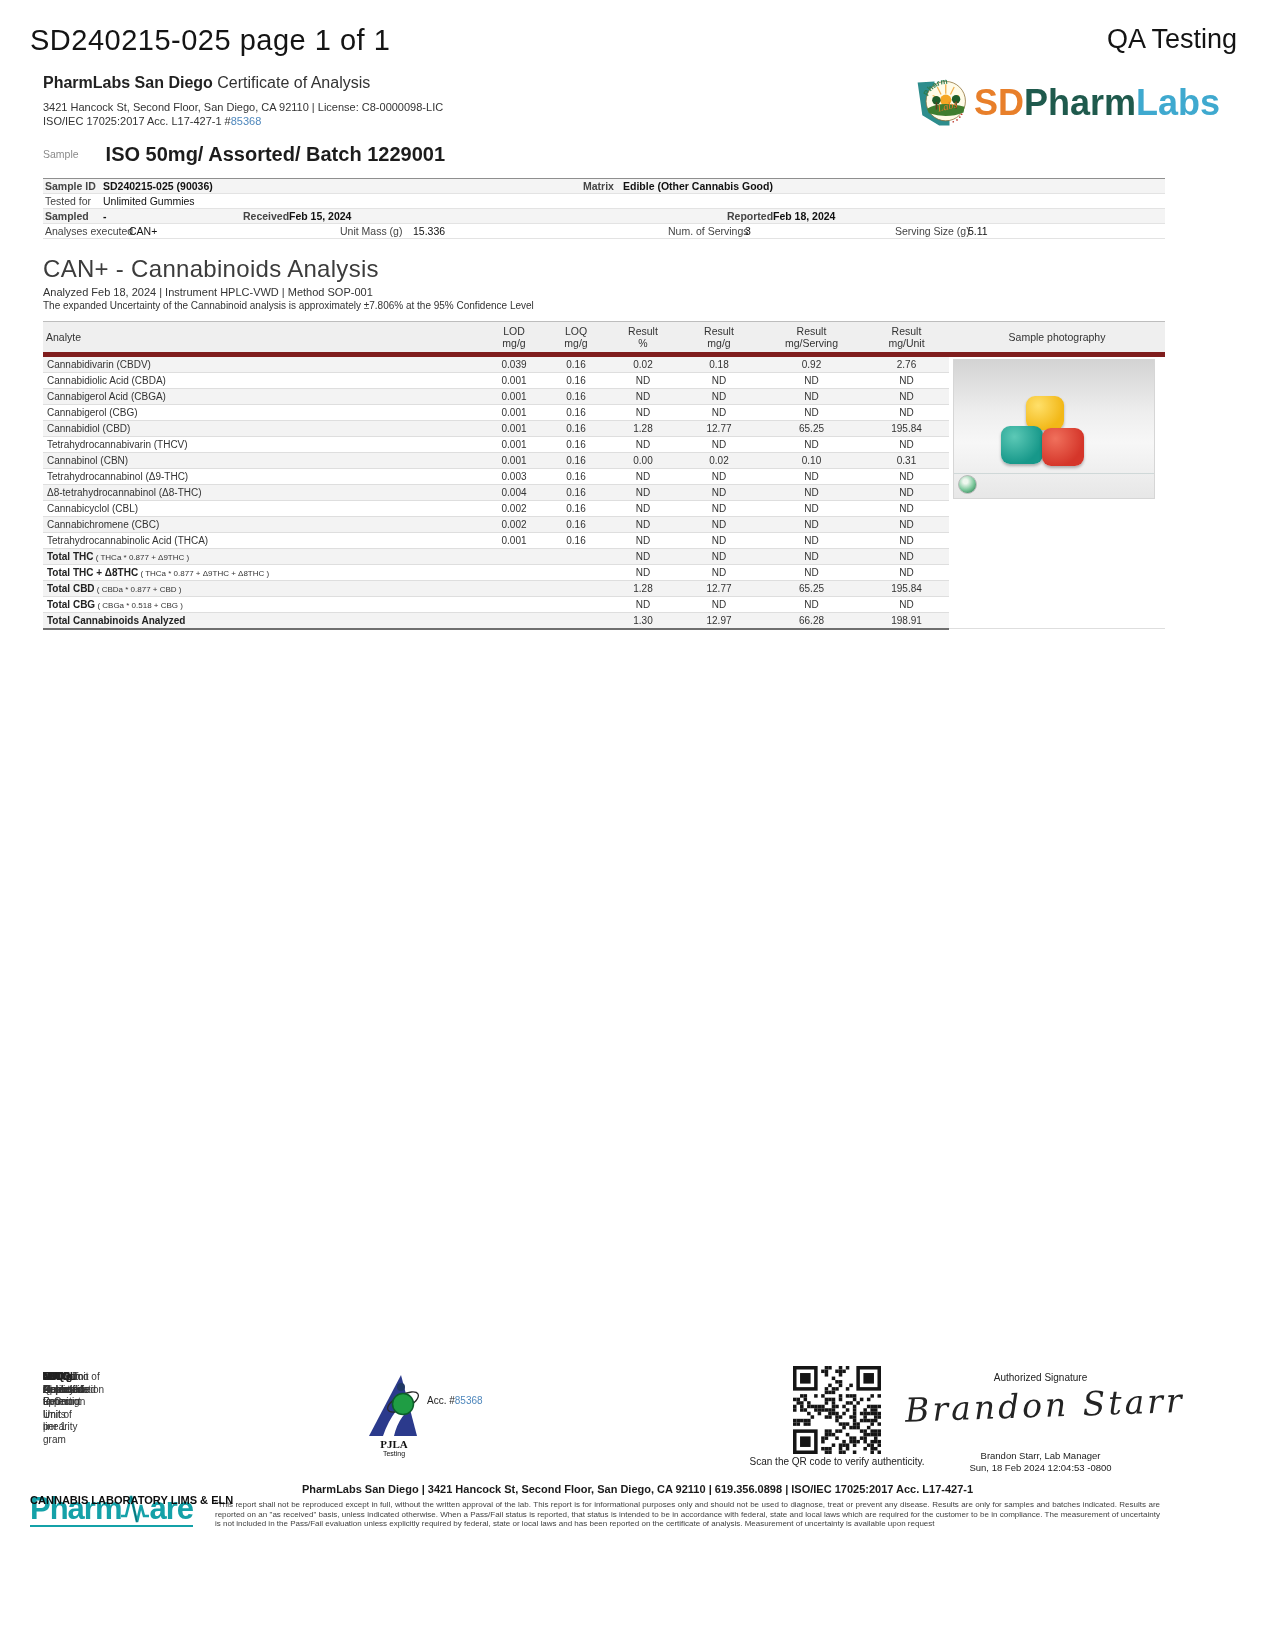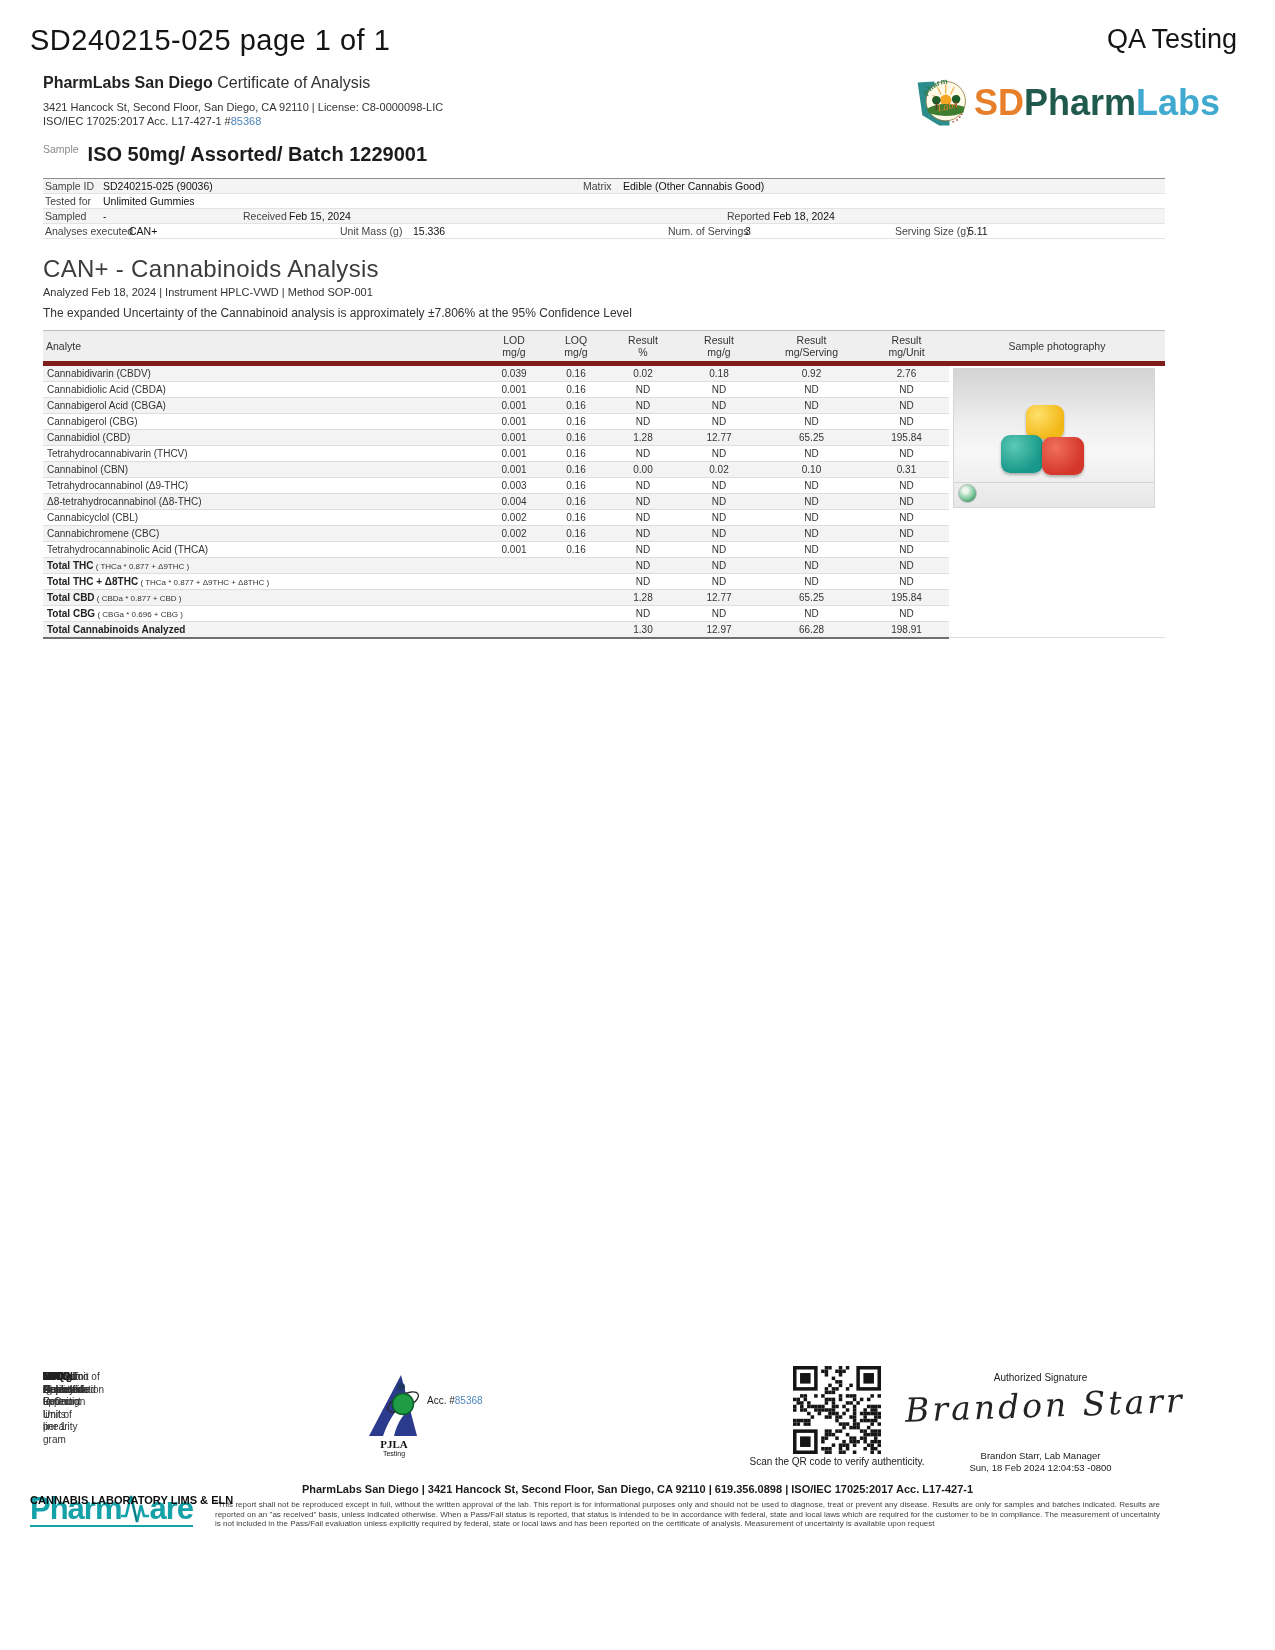--- a/index.html
+++ b/index.html
@@ -16,34 +16,34 @@
   .lab-line1{font-size:16px;color:#222;margin-bottom:8px;}
   .lab-line1 .dt{color:#333;}
   .lab-addr,.lab-acc{font-size:11px;color:#333;}
   
   .brand-logo{position:absolute;top:72px;left:912px;display:flex;align-items:center;}
   .brand-text{font-size:36px;letter-spacing:0;margin-left:2px;white-space:nowrap;}
   .brand-text .sd{color:var(--logo-orange,#e87f2a);font-weight:bold;}
   .brand-text .ph{color:var(--logo-green,#1f5a4d);font-weight:bold;}
   .brand-text .lb{color:var(--logo-lightblue,#3fa9cf);font-weight:bold;}
   
-  .sample-line{display:flex;align-items:flex-start;gap:9px;margin:14px 0 0 43px;}
+  .sample-line{display:flex;align-items:center;gap:27px;margin:14px 0 0 43px;}
   .sample-label{font-size:10.5px;color:#8a8a8a;}
   .sample-name{font-size:20px;font-weight:bold;color:#1c1c1c;}
   
   .info-table{margin:12px 30px 0 43px;width:1122px;border-top:1px solid #8f8f8f;font-size:10.5px;}
   .info-row{position:relative;height:14px;border-bottom:1px solid #e3e3e3;}
-  .info-row.z{background:#f4f4f4;}
+  .info-row.z{background:#f4f4f4;font-weight:bold;}
   .info-row span{position:absolute;top:1px;white-space:nowrap;color:#444;}
   .info-row span.v{color:#111;}
   
   .section{margin:16px 0 0 43px;}
   .section-title{font-size:24px;color:#3c3c3c;letter-spacing:.3px;}
   .section-meta{font-size:11px;color:#333;margin-top:3px;}
-  .section-unc{font-size:12px;color:#333;margin-top:8px;}
+  .section-unc{font-size:10px;color:#333;margin-top:2px;}
   
   table.cann{border-collapse:collapse;margin:10px 30px 0 43px;width:1122px;table-layout:fixed;}
   table.cann th{font-size:10.5px;font-weight:normal;color:#333;background:#efefef;
     border-top:1px solid #bdbdbd;border-bottom:5px solid #7f1d1d;padding:3px 2px;line-height:1.15;text-align:center;}
   table.cann th.col0{text-align:left;padding-left:3px;}
   table.cann td{font-size:10px;padding:2px 4px;border-bottom:1px solid #dedede;color:#333;height:11px;}
   td.c-name{text-align:left;color:#333;}
   td.c-num{text-align:center;}
   td.c-val{color:var(--result-value,#2c3a8e);}
   td.c-nd{color:var(--result-nd,#2a9666);}
@@ -359,21 +359,21 @@
           <td class="c-num c-tot">ND</td>
         </tr>
         <tr class="z">
           <td colspan="3" class="c-name c-total-label"><span class="tl">Total CBD</span><span class="tf"> ( CBDa * 0.877 + CBD )</span></td>
           <td class="c-num c-tot">1.28</td>
           <td class="c-num c-tot">12.77</td>
           <td class="c-num c-tot">65.25</td>
           <td class="c-num c-tot">195.84</td>
         </tr>
         <tr>
-          <td colspan="3" class="c-name c-total-label"><span class="tl">Total CBG</span><span class="tf"> ( CBGa * 0.696 + CBG )</span></td>
+          <td colspan="3" class="c-name c-total-label"><span class="tl">Total CBG</span><span class="tf"> ( CBGa * 0.518 + CBG )</span></td>
           <td class="c-num c-tot">ND</td>
           <td class="c-num c-tot">ND</td>
           <td class="c-num c-tot">ND</td>
           <td class="c-num c-tot">ND</td>
         </tr>
         <tr class="z last">
           <td colspan="3" class="c-name c-total-label"><span class="tl">Total Cannabinoids Analyzed</span></td>
           <td class="c-num c-tot">1.30</td>
           <td class="c-num c-tot">12.97</td>
           <td class="c-num c-tot">66.28</td>

